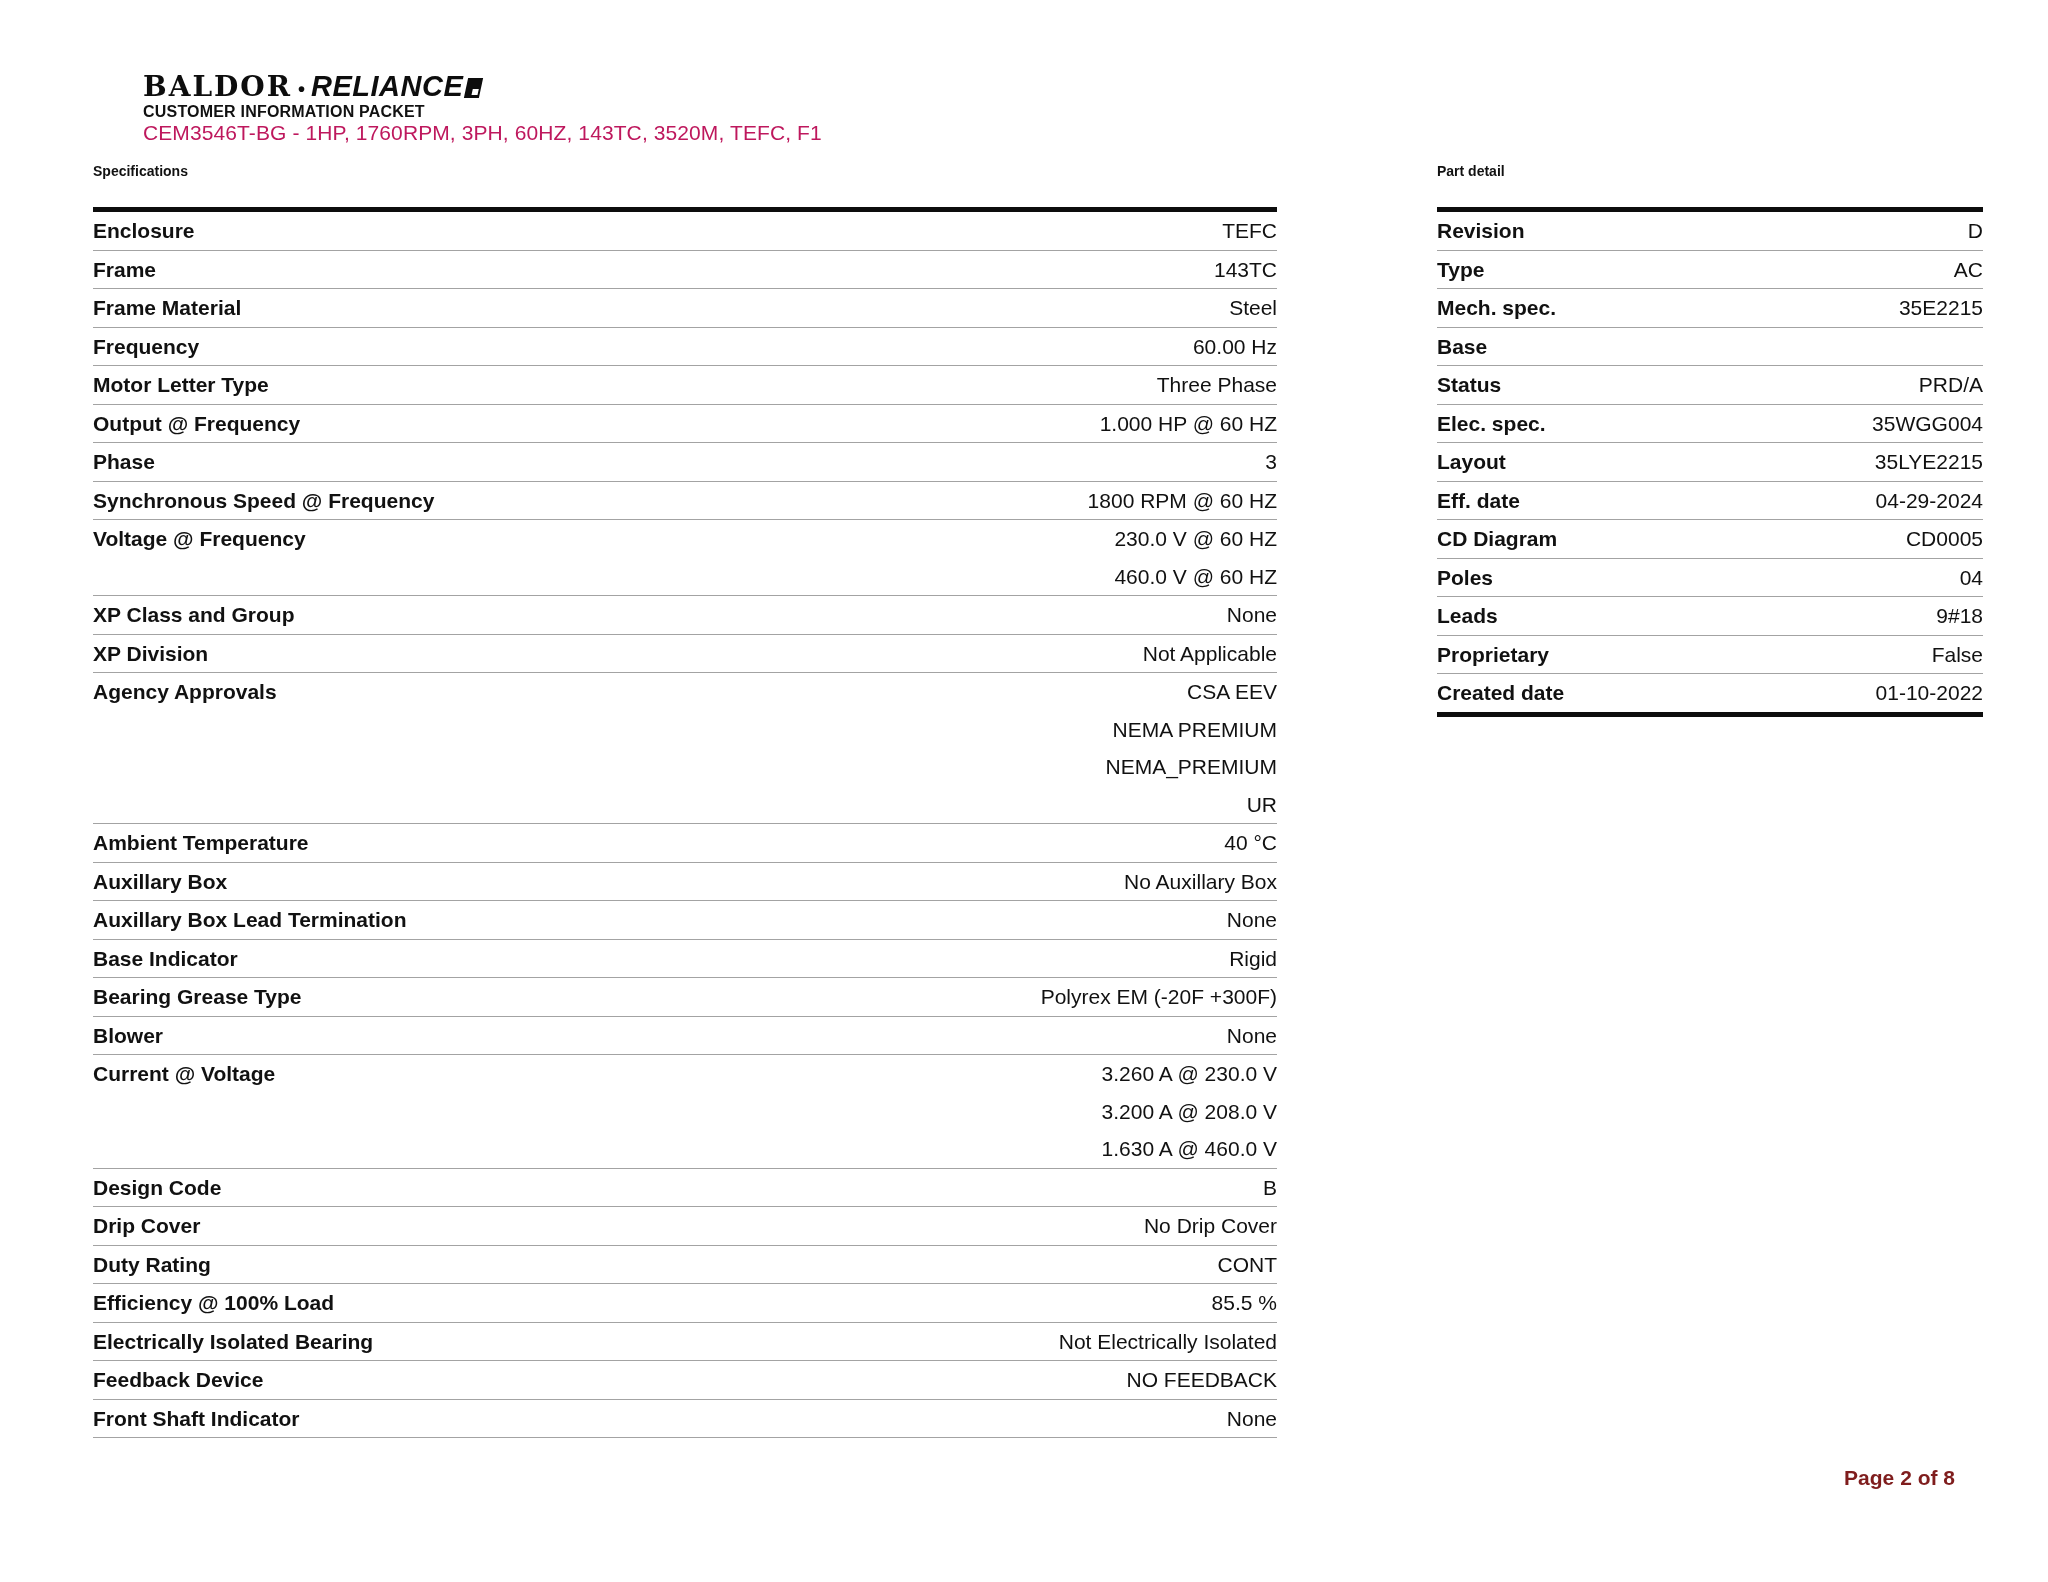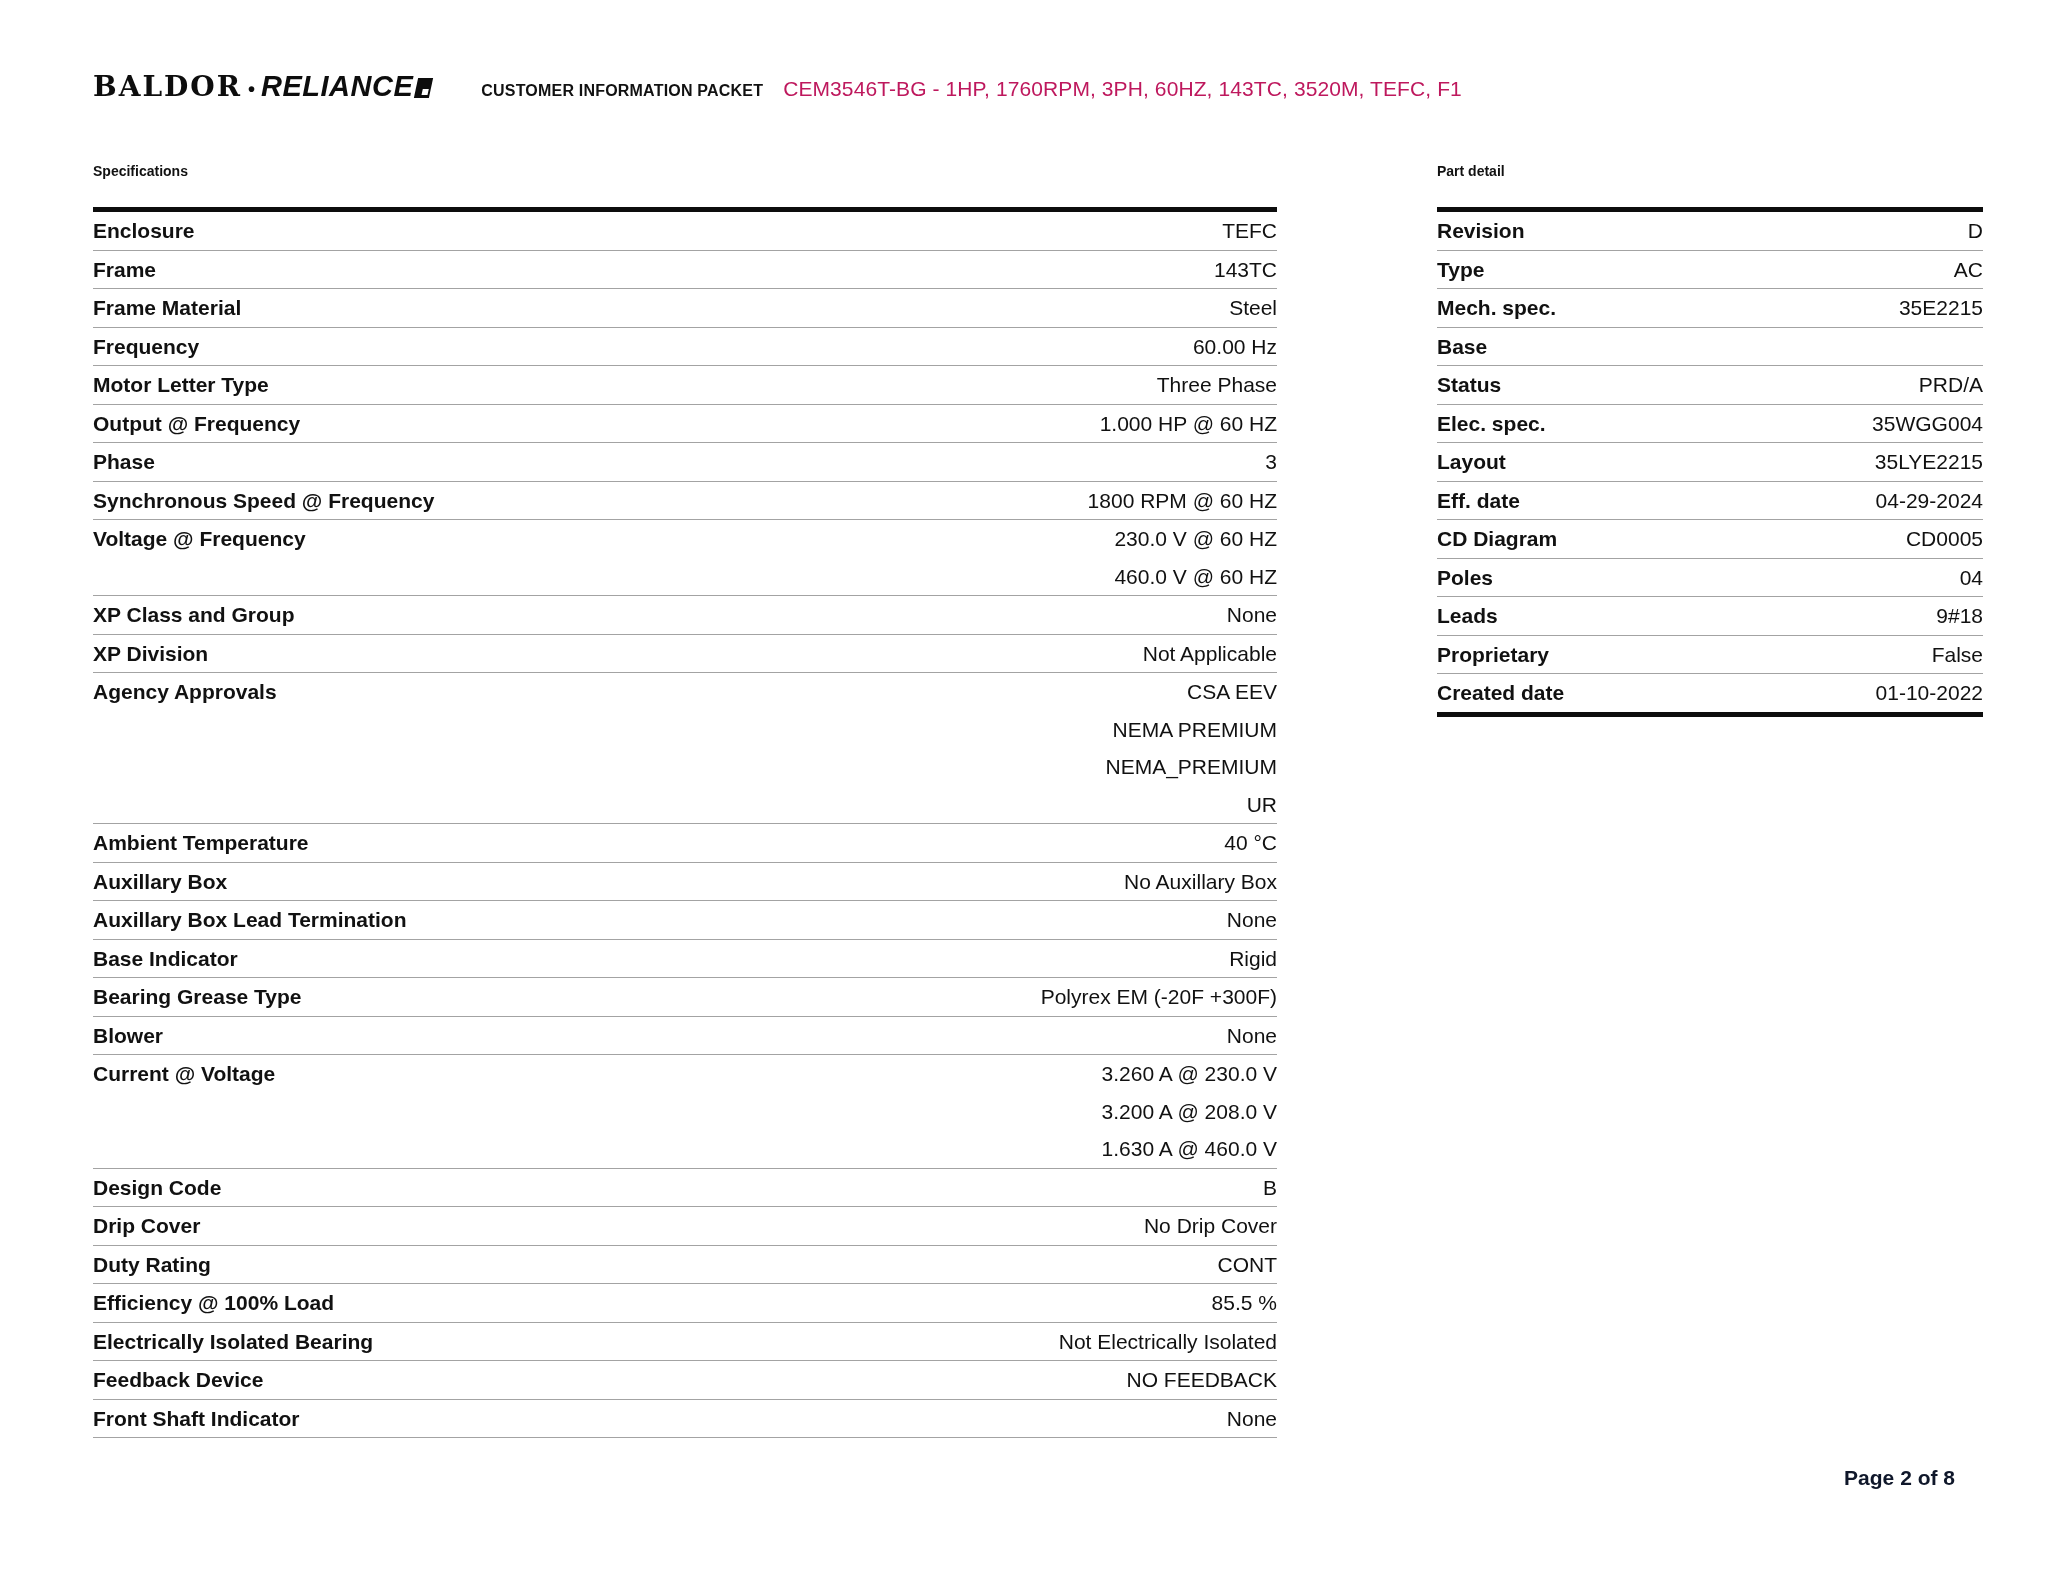--- a/index.html
+++ b/index.html
@@ -2,21 +2,21 @@
 <html><head>
 <meta charset="utf-8">
 <style>
   html,body { margin:0; padding:0; background:#ffffff; }
   .page {
     position:relative; width:2048px; height:1582px; background:#ffffff;
     font-family:"Liberation Sans", sans-serif; color:#111; overflow:hidden;
   }
 
   
-  .hdr { position:absolute; left:93px; top:70px; display:flex; align-items:baseline; white-space:nowrap; }
+  .hdr { position:absolute; left:93px; top:70px; display:flex; align-items:baseline; white-space:nowrap;flex-direction:column; }
   .logo { white-space:nowrap; }
   .logo-baldor {
     font-family:"DejaVu Serif", serif; font-weight:700; font-size:28px;
     letter-spacing:2px; color:#0d0d0d;
   }
   .logo-dot { font-weight:700; font-size:20px; margin:0 6px; color:#0d0d0d; }
   .logo-reliance {
     font-weight:700; font-style:italic; font-size:29px; letter-spacing:0.5px; color:#0d0d0d;
   }
   .logo-mark {
@@ -40,21 +40,21 @@
     display:flex; justify-content:flex-end; align-items:flex-start;
     border-bottom:1px solid #a3a3a3;
   }
   .tlabel { font-weight:700; font-size:21px; line-height:37.5px; white-space:nowrap; padding-right:20px; }
   .tvalues { font-size:21px; text-align:right; flex:1; }
   .vline { line-height:37.5px; min-height:37.5px; white-space:nowrap; }
   .dtable.thick-bottom { border-bottom:5px solid #0d0d0d;margin-top:16px; }
   .dtable.thick-bottom .trow:last-child { border-bottom:none; }
 
   
-  .pagenum { position:absolute; right:93px; top:1466px; font-size:21px; font-weight:700; color:#0f172a; }
+  .pagenum { position:absolute; right:93px; top:1466px; font-size:21px; font-weight:700; color:#7f1d1d; }
 </style>
 </head>
 <body>
 
 <div class="page">
 
   <div class="hdr">
     <div class="logo">
       <span class="logo-baldor">BALDOR</span><span class="logo-dot">•</span><span class="logo-reliance">RELIANCE</span><span class="logo-mark"><i></i></span>
     </div>

